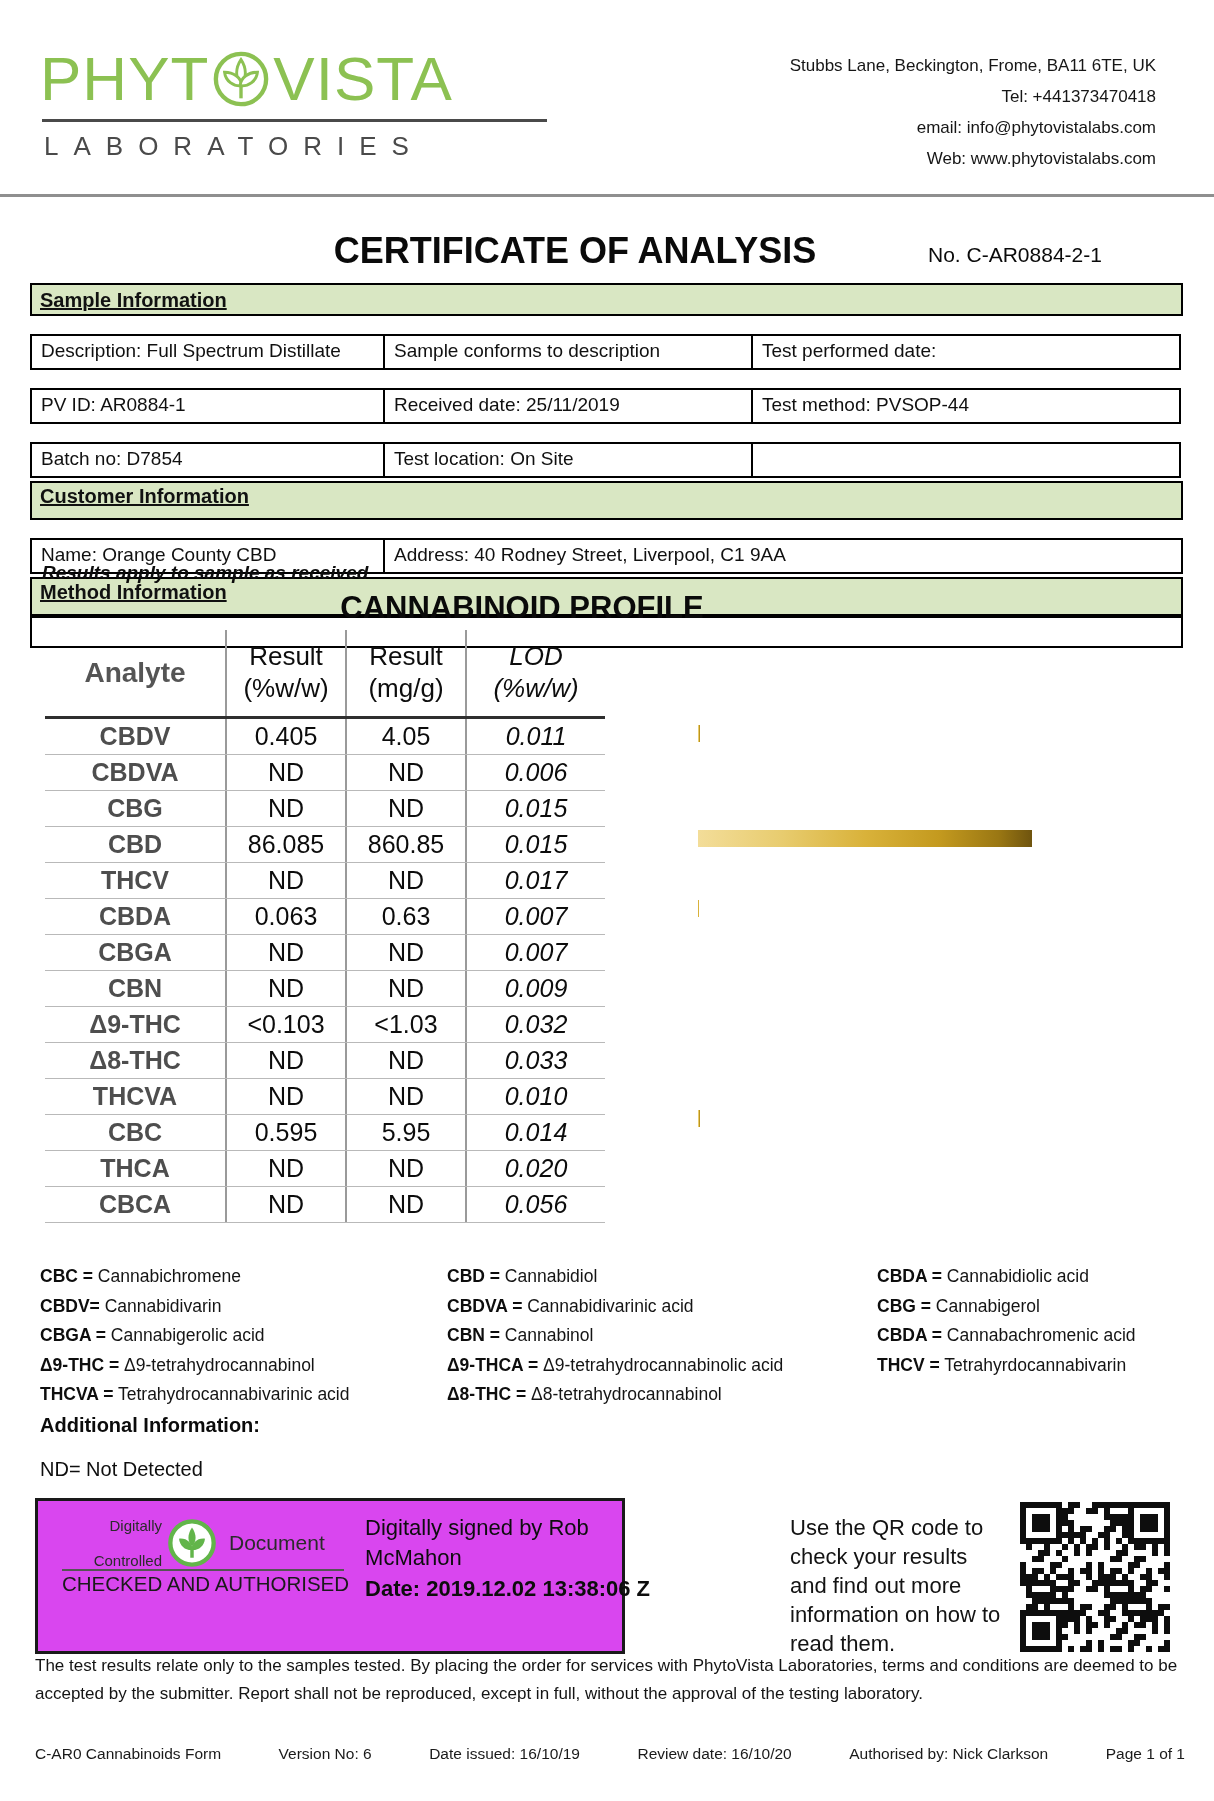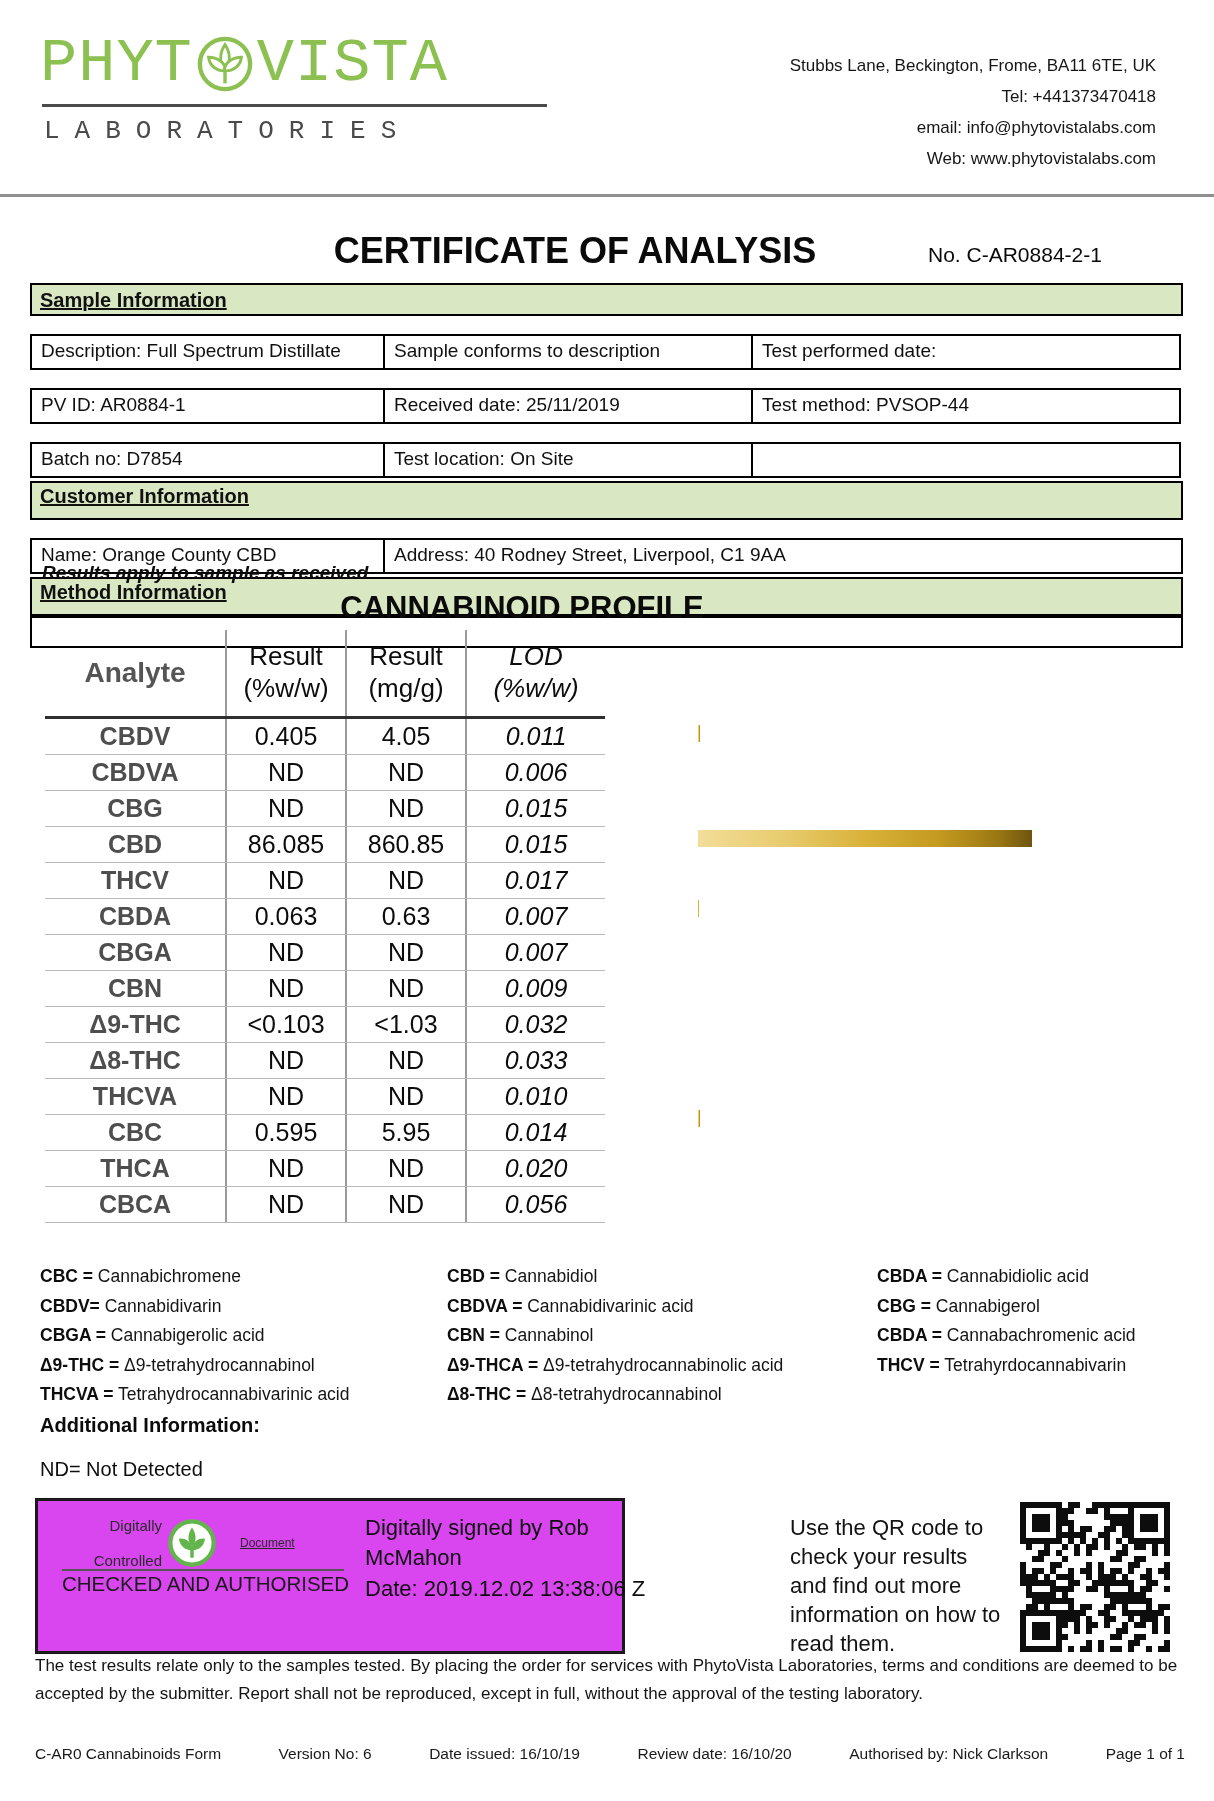--- a/index.html
+++ b/index.html
@@ -2,21 +2,21 @@
 <html><head>
 <meta charset="utf-8">
 <style>
   html,body { margin:0; padding:0; background:#e8e8e8; }
   .page {
     position:relative; width:1214px; height:1801px; margin:0 auto;
     background:#ffffff; font-family:"Liberation Sans", sans-serif; color:#111;
     overflow:hidden;
   }
   
-  .logo { position:absolute; left:40px; top:33px;font-family:Liberation Mono, monospace; }
+  .logo { position:absolute; left:40px; top:48px; }
   .brand { display:flex; align-items:center; color:#8cc152; font-size:62px; line-height:1; letter-spacing:1px; font-weight:400; }
   .brand .o-icon { width:58px; height:58px; margin:0 3px; color:#8cc152; }
   .brand-rule { border-top:3px solid #4a4a4a; width:505px; margin:9px 0 0 2px; }
   .brand-sub { font-size:26px; color:#4a4a4a; letter-spacing:15px; margin:9px 0 0 4px; }
   .contact { position:absolute; right:58px; top:50px; text-align:right; font-size:17px; line-height:31px; color:#161616; }
   .header-rule { position:absolute; left:0; top:194px; width:1214px; height:3px; background:#8f8f8f; }
   
   .title { position:absolute; left:295px; top:230px; width:560px; text-align:center; font-size:36px; font-weight:700; color:#0a0a0a; }
   .cert-no { position:absolute; left:928px; top:243px; font-size:21px; color:#0a0a0a; }
   
@@ -54,25 +54,25 @@
   .leg-entry b { color:#0d0d0d; }
   .add-head { position:absolute; left:40px; top:1414px; font-size:20px; font-weight:700; color:#0b0b0b; }
   .nd-note { position:absolute; left:40px; top:1458px; font-size:20px; color:#0e0e0e; }
   
   .sig-box { position:absolute; left:35px; top:1498px; width:590px; height:156px; box-sizing:border-box; border:3px solid #1a1a1a; display:flex; background:#d946ef; }
   .stamp { width:292px; margin:16px 0 0 24px; }
   .stamp-top { display:flex; align-items:center; }
   .stamp-words { width:100px; font-size:15px; color:#2b2b2b; text-align:right; }
   .stamp-words .w1 { margin-bottom:18px; }
   .stamp-leaf { width:52px; height:52px; margin:0 4px; }
-  .stamp-doc { font-size:12px; color:#2b2b2b; margin-left:18px;text-decoration:underline; }
+  .stamp-doc { font-size:21px; color:#2b2b2b; margin-left:7px; }
   .stamp-rule { border-top:2px solid #555; width:282px; margin-top:0; }
   .stamp-checked { font-size:20.5px; color:#1a1a1a; margin-top:1px; white-space:nowrap; }
   .sig-text { margin:12px 0 0 16px; width:262px; font-size:22px; line-height:1.38; color:#0d0d0d; }
-  .sig-date { white-space:nowrap; }
+  .sig-date { white-space:nowrap;font-weight:bold; }
   
   .qr-caption { position:absolute; left:790px; top:1513px; width:220px; font-size:22px; line-height:29px; color:#131313; }
   .qr { position:absolute; left:1020px; top:1502px; width:150px; height:150px; }
   .qr svg { width:100%; height:100%; shape-rendering:crispEdges; }
   
   .disclaimer { position:absolute; left:35px; top:1652px; width:1148px; font-size:17px; line-height:28px; color:#141414; }
   .footer { position:absolute; left:35px; top:1745px; width:1150px; display:flex; justify-content:space-between; font-size:15.5px; color:#1a1a1a; white-space:nowrap; }
 </style>
 </head>
 <body>

